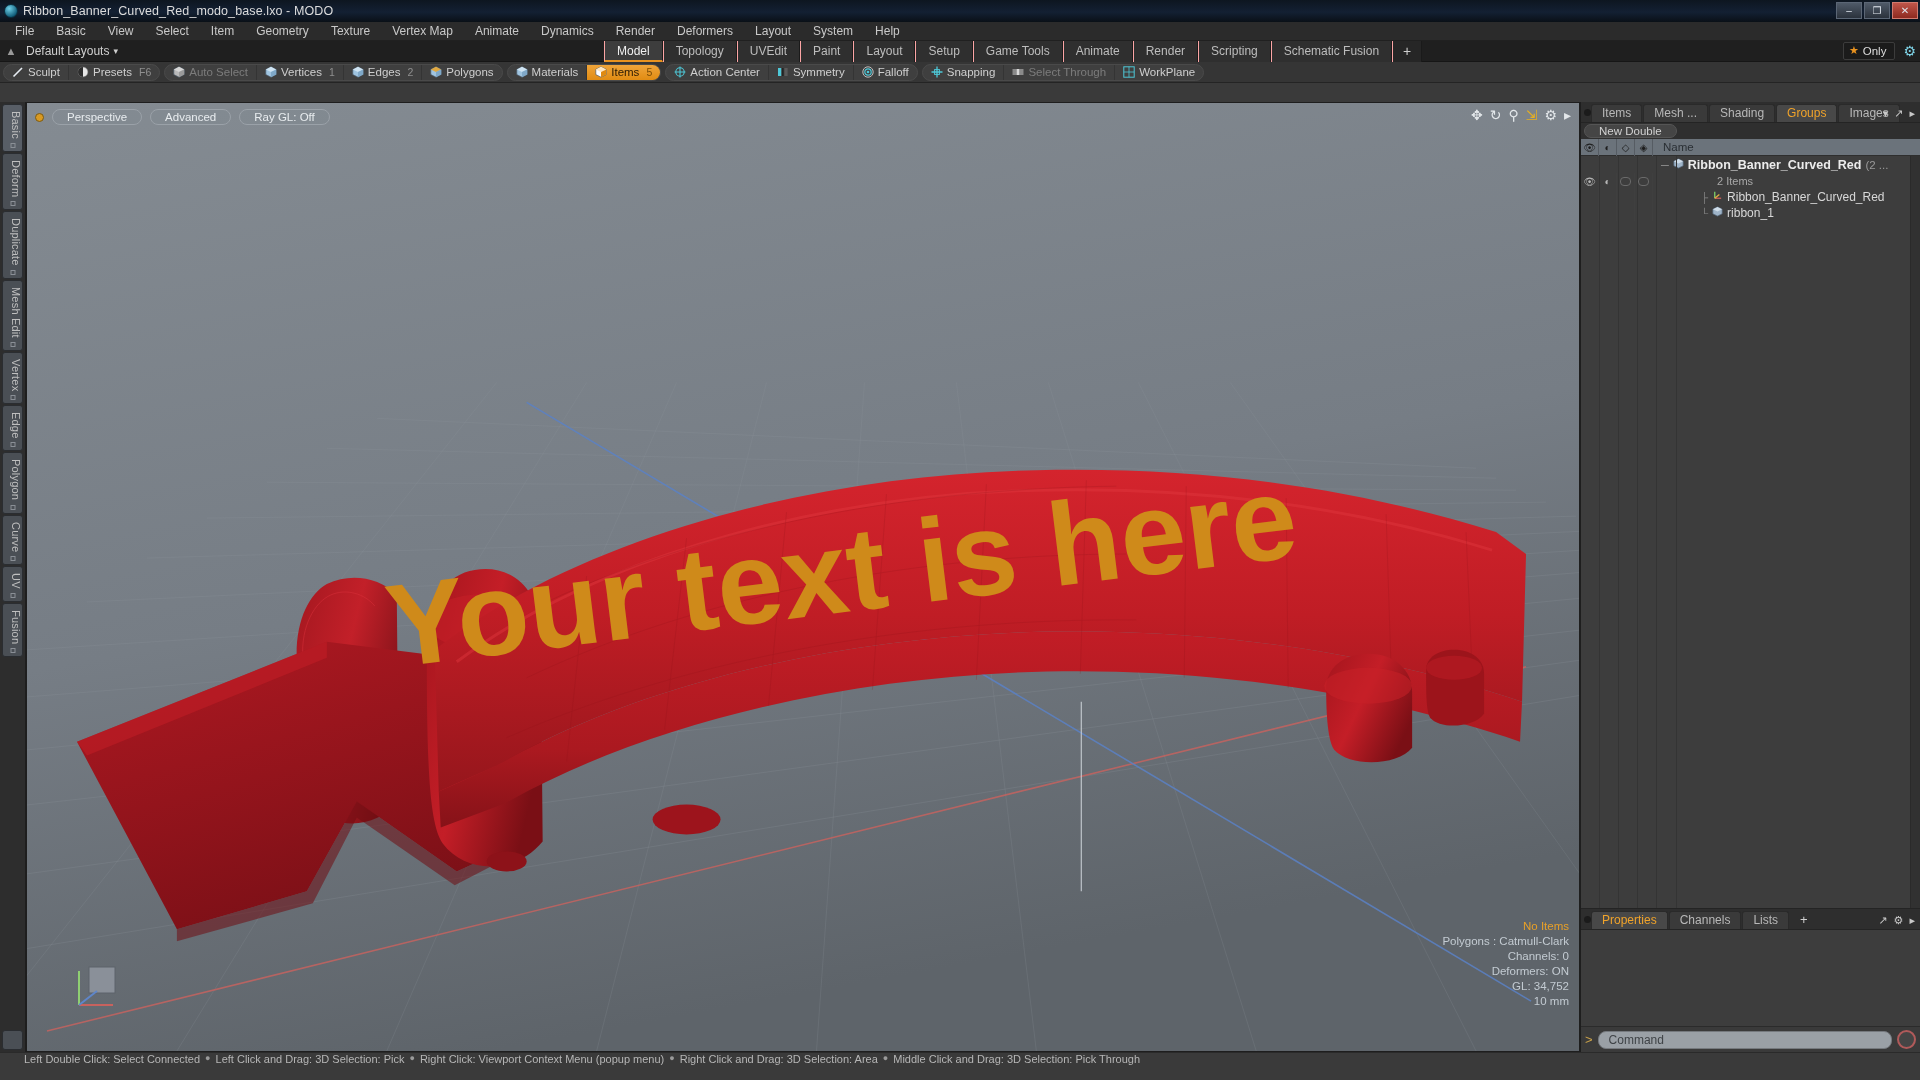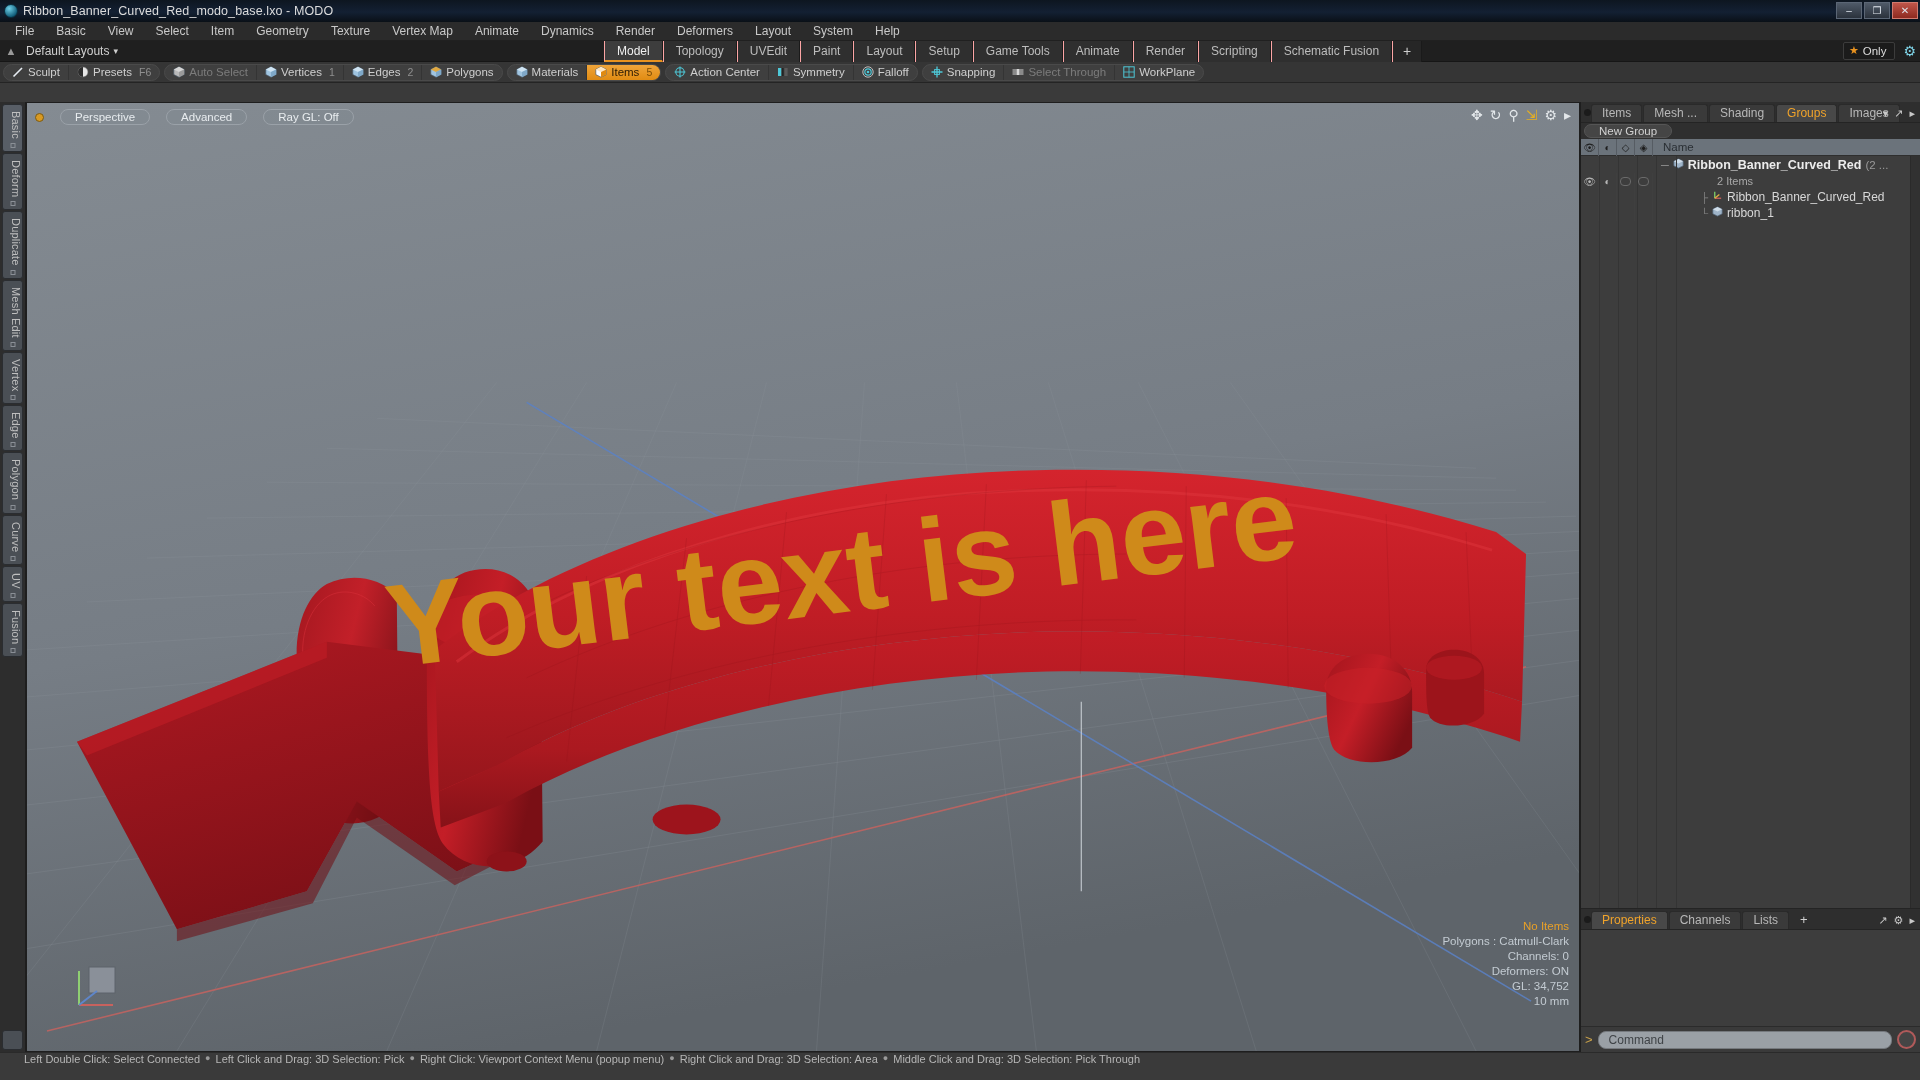--- a/index.html
+++ b/index.html
@@ -68,21 +68,21 @@
   #lefttabs .vt.first { background:#585e66; }
   #lefttabs .vt .sq { position:absolute; bottom:3px; left:50%; transform:translateX(-50%);
       width:5px;height:5px;border:1px solid #8a8f96; }
   #lefttabs .spacer { flex:1; }
   #lefttabs .btm { margin:2px; height:20px; background:#4a4f55; border:1px solid #2a2d31; border-radius:3px; }
 
   
   #viewwrap { flex:1; position:relative; background:#7e858c; border:1px solid #1e1e1e; overflow:hidden; }
   #viewport { position:absolute; inset:0;
       background:linear-gradient(170deg,#7d848b 0%,#7a8189 40%,#6e757d 75%,#63696f 100%); }
-  #vp-topbar { position:absolute; top:6px; left:8px; display:flex; align-items:center; gap:16px; z-index:5; }
+  #vp-topbar { position:absolute; top:6px; left:8px; display:flex; align-items:center; gap:8px; z-index:5; }
   .vp-dot { width:9px;height:9px;border-radius:50%;background:#d99a22;border:1px solid #7a5a13; }
   .vp-pill { border:1px solid #9aa1a8; border-radius:8px; padding:1px 14px; font-size:11.5px;
       color:#e8ecef; background:rgba(130,138,146,.35); }
   #vp-icons { position:absolute; top:5px; right:8px; display:flex; align-items:center; gap:7px; z-index:5; }
   #vp-icons span { font-size:14px; color:#e3e7ea; line-height:1; }
   #vp-icons span.orange { color:#e8b020; }
 
   #vp-stats { position:absolute; right:10px; bottom:42px; text-align:right; font-size:11.5px;
       color:#c3cbd2; line-height:15px; z-index:5; }
   #vp-stats .noitems { color:#e8a028; }
@@ -538,21 +538,21 @@
         <div class="tb active">Groups</div>
         <div class="tb">Images</div>
         <div class="tr-right">
         <span>▾</span>
         <span>↗</span>
         <span>▸</span>
       </div>
     </div>
 
     <div id="newgroupbar">
-      <div class="ng">New Group</div>
+      <div class="ng">New Double</div>
     </div>
 
     <div id="listhead">
       <div class="col">👁</div>
       <div class="col">◐</div>
       <div class="col">◇</div>
       <div class="col">◈</div>
       <div class="namecol">Name</div>
     </div>
 

